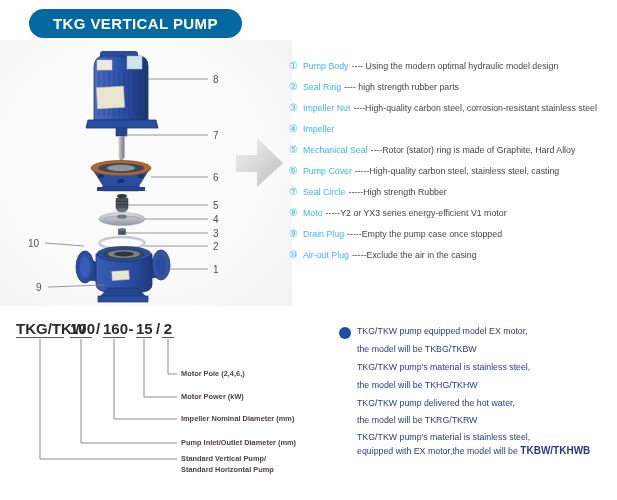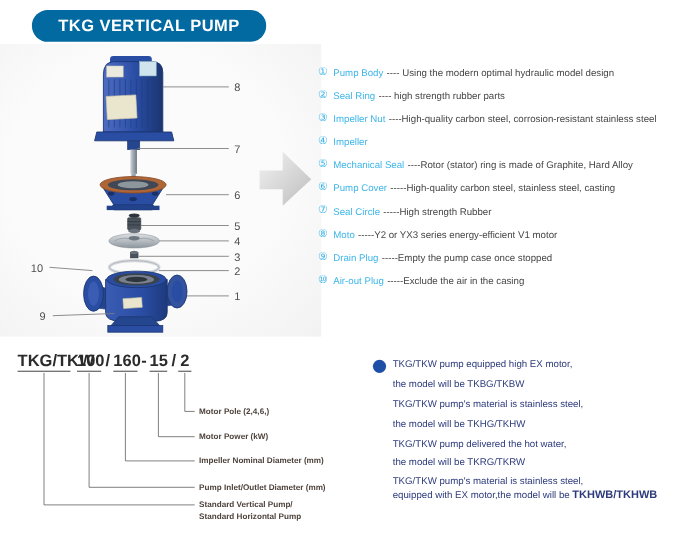--- a/index.html
+++ b/index.html
@@ -260,21 +260,21 @@
   <div class="mlabel" style="top:369px;">Motor Pole (2,4,6,)</div>
   <div class="mlabel" style="top:392px;">Motor Power  (kW)</div>
   <div class="mlabel" style="top:414px;">Impeller Nominal Diameter (mm)</div>
   <div class="mlabel" style="top:438px;">Pump Inlet/Outlet Diameter (mm)</div>
   <div class="mlabel" style="top:454px;">Standard Vertical  Pump/</div>
   <div class="mlabel" style="top:465px;">Standard  Horizontal Pump</div>
 </div>
 
 <div>
   <div class="abs bullet"></div>
-  <div class="note" style="top:326px;">TKG/TKW pump equipped high EX motor,</div>
+  <div class="note" style="top:326px;">TKG/TKW pump equipped model EX motor,</div>
   <div class="note" style="top:344px;">the model will be TKBG/TKBW</div>
   <div class="note" style="top:362px;">TKG/TKW pump's material is stainless steel,</div>
   <div class="note" style="top:380px;">the model will be TKHG/TKHW</div>
   <div class="note" style="top:398px;">TKG/TKW pump delivered the hot water,</div>
   <div class="note" style="top:415px;">the model will be TKRG/TKRW</div>
   <div class="note" style="top:432px;">TKG/TKW pump's material is stainless steel,</div>
-  <div class="note" style="top:445px;"><span>equipped with EX motor,the model will be </span><span class="bold">TKHWB/TKHWB</span></div>
+  <div class="note" style="top:445px;"><span>equipped with EX motor,the model will be </span><span class="bold">TKBW/TKHWB</span></div>
 </div>
 
 </body></html>

